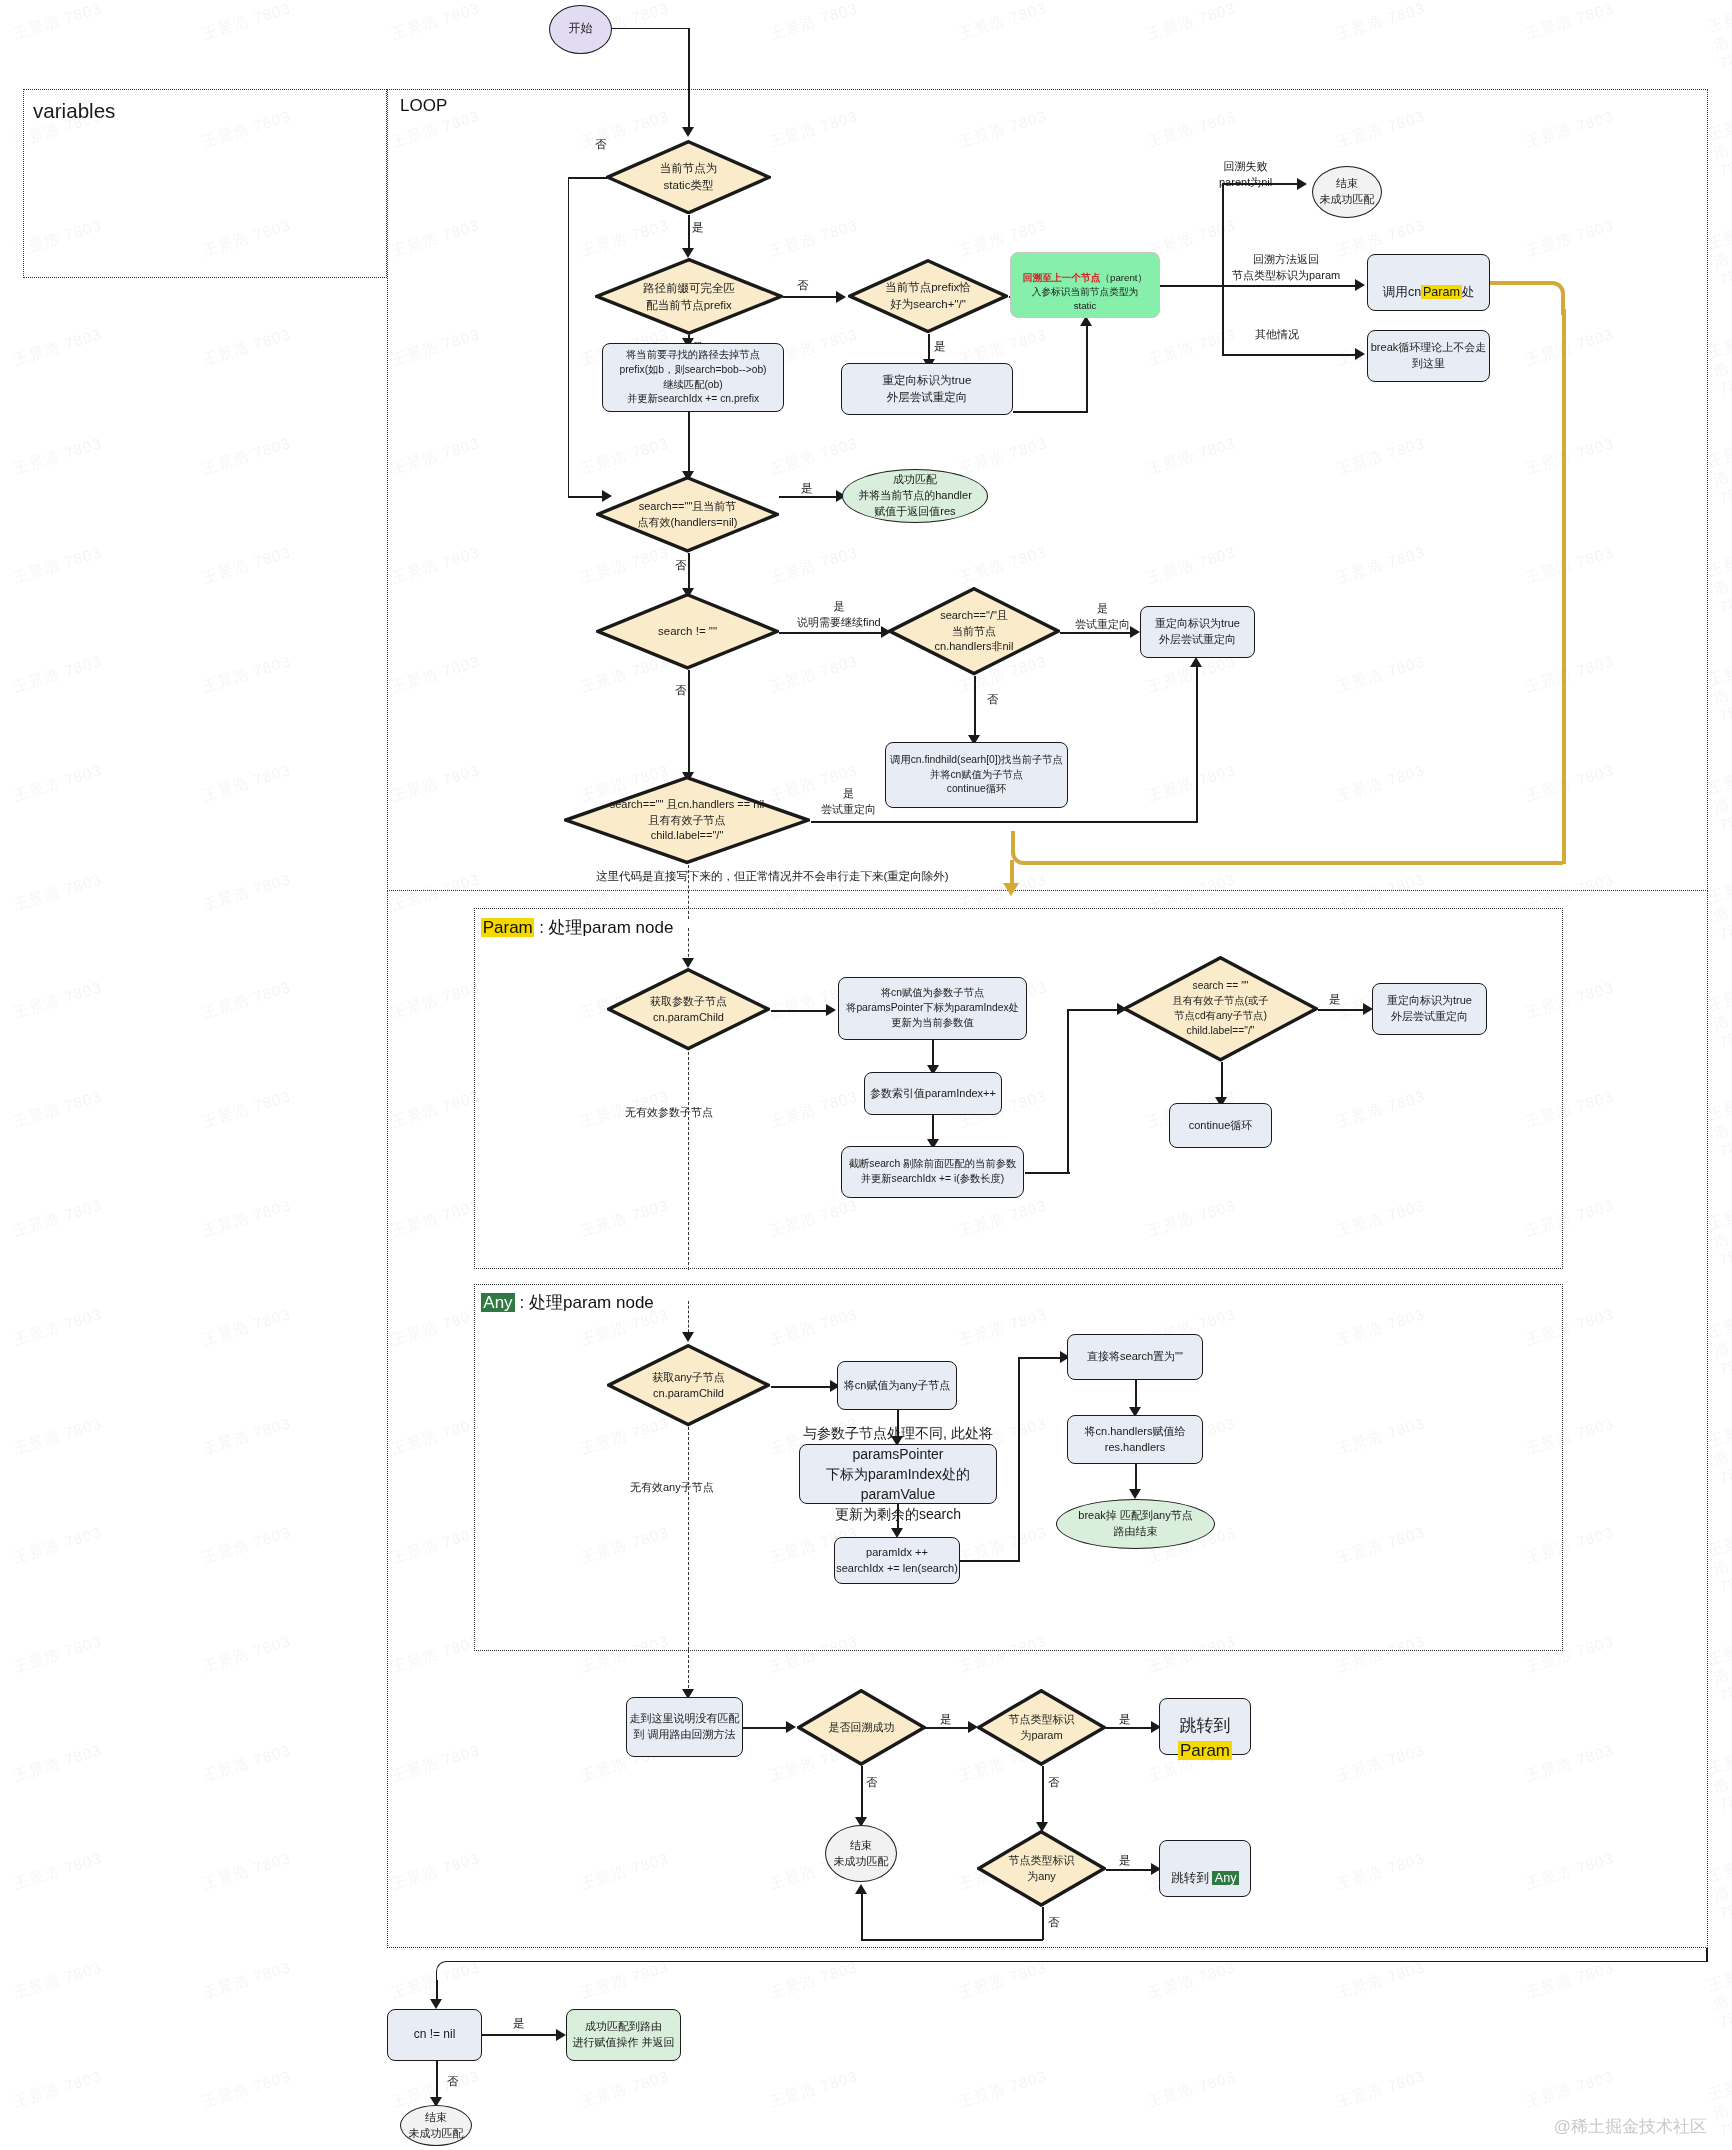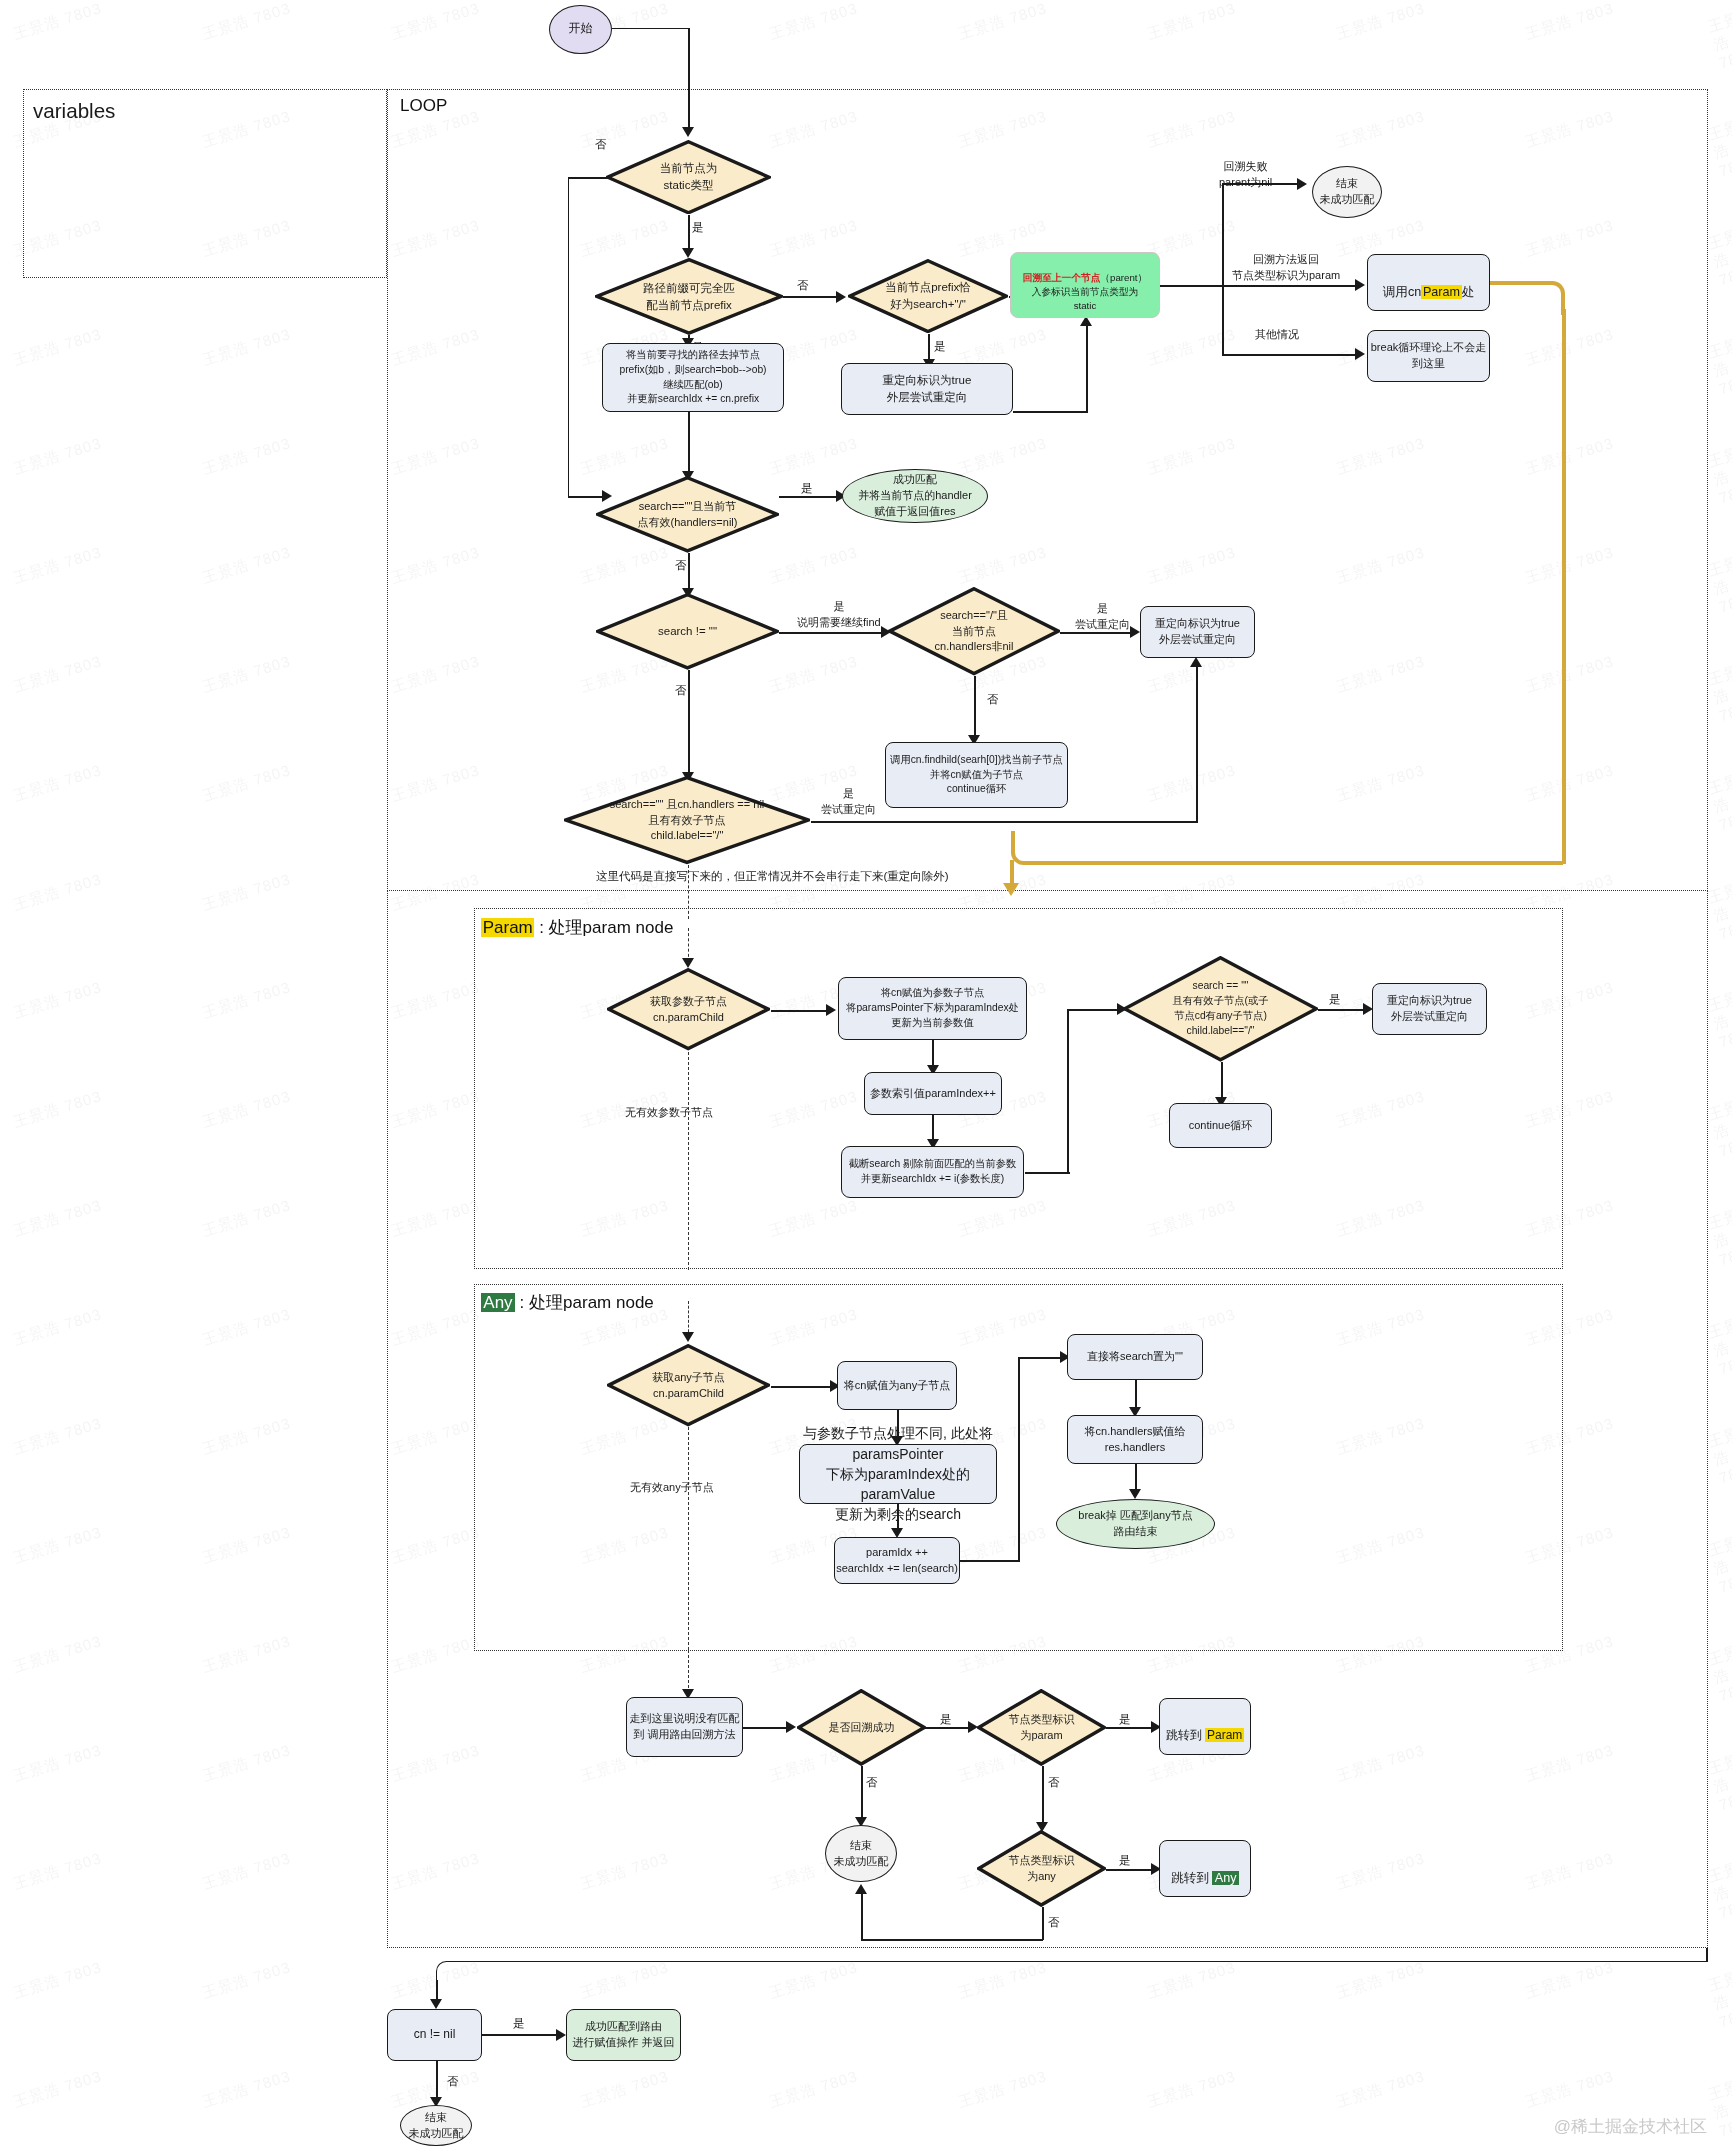--- a/index.html
+++ b/index.html
@@ -663,21 +663,21 @@
   </div>
   <div class="lbl" style="left:1119px;top:1711px;font-size:11.5px;">是</div>
   <div class="lbl" style="left:1048px;top:1774px;font-size:11.5px;">否</div>
 
   <div class="ln h" style="left:1106px;top:1727px;width:49px;"></div>
   <div class="arw right" style="left:1151px;top:1721px;"></div>
 
   <div class="ln v" style="left:1042px;top:1766px;height:60px;"></div>
   <div class="arw down" style="left:1036px;top:1822px;"></div>
 
-  <div class="node rect" style="left:1159px;top:1698px;width:92px;height:57px;font-size:12px;">
+  <div class="node rect" style="left:1159px;top:1698px;width:92px;height:57px;font-size:17px;">
     <span class="txt">
       <span>跳转到 </span><span class="hl-yellow">Param</span>
     </span>
   </div>
 
   <div class="node diamond" style="left:977px;top:1830px;width:129px;height:77px;font-size:11px;">
     <svg class="dshape" viewBox="0 0 225 135" preserveAspectRatio="none">
       <polygon points="112,3 222,67 112,131 3,67" fill="#faeccb" stroke="#1a1a1a" stroke-width="6"></polygon>
     </svg>
     <span class="txt">节点类型标识

